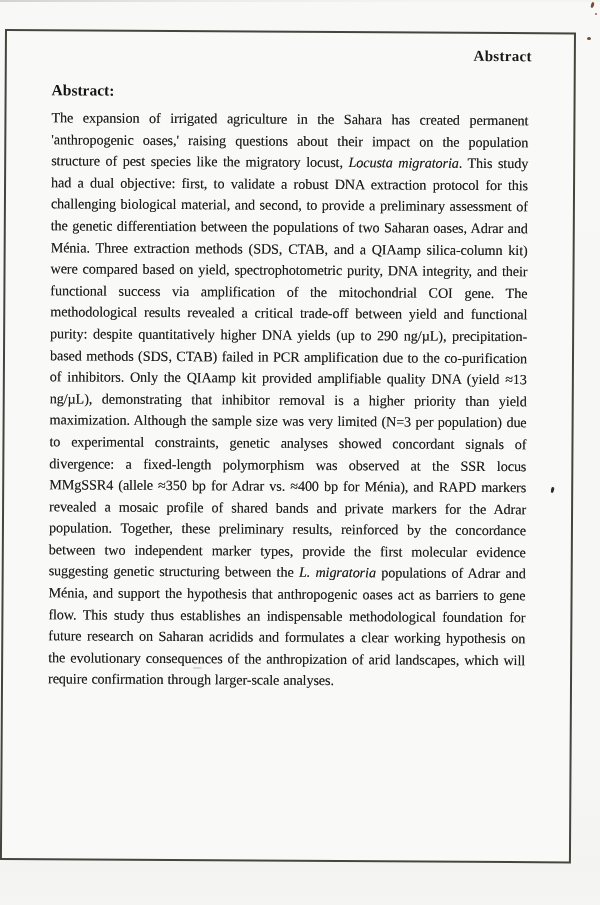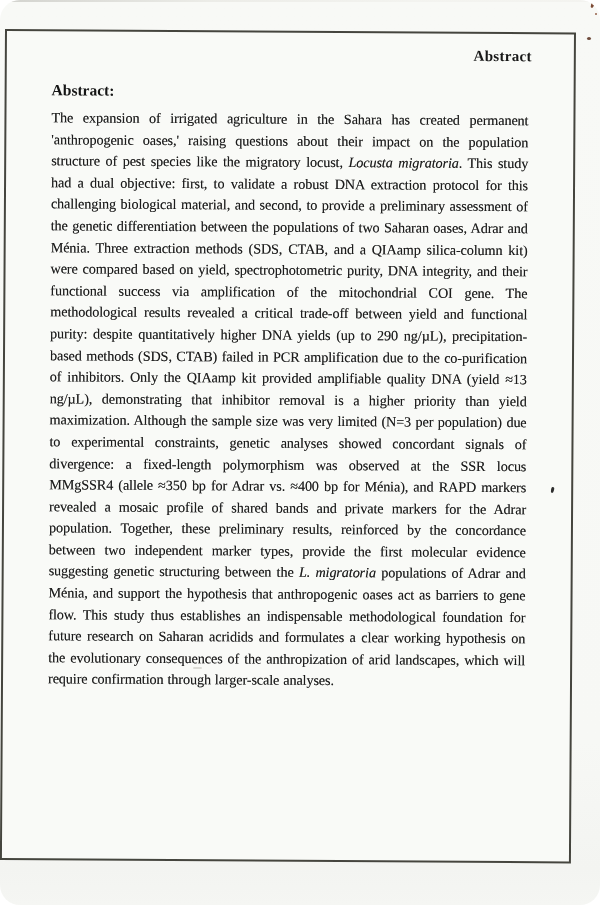--- a/index.html
+++ b/index.html
@@ -12,21 +12,20 @@
     overflow: hidden;
     background: #ffffff;
     font-family: "Liberation Serif", "DejaVu Serif", serif;
   }
   .scan {
     position: relative;
     width: 600px;
     height: 905px;
     background: linear-gradient(180deg, #f8f9f6 0%, #f7f8f5 82%, #f3f4f1 96%, #f5f6f3 100%);
     overflow: hidden;
-    border-radius: 20px;
   }
   
   .scan-top-edge {
     position: absolute;
     top: 0; left: 0;
     width: 100%; height: 2px;
     background: linear-gradient(to right, #c9c9c4, #e9e9e4 35%, #f2f2ee 70%);
     opacity: .8;
   }
   .frame {

